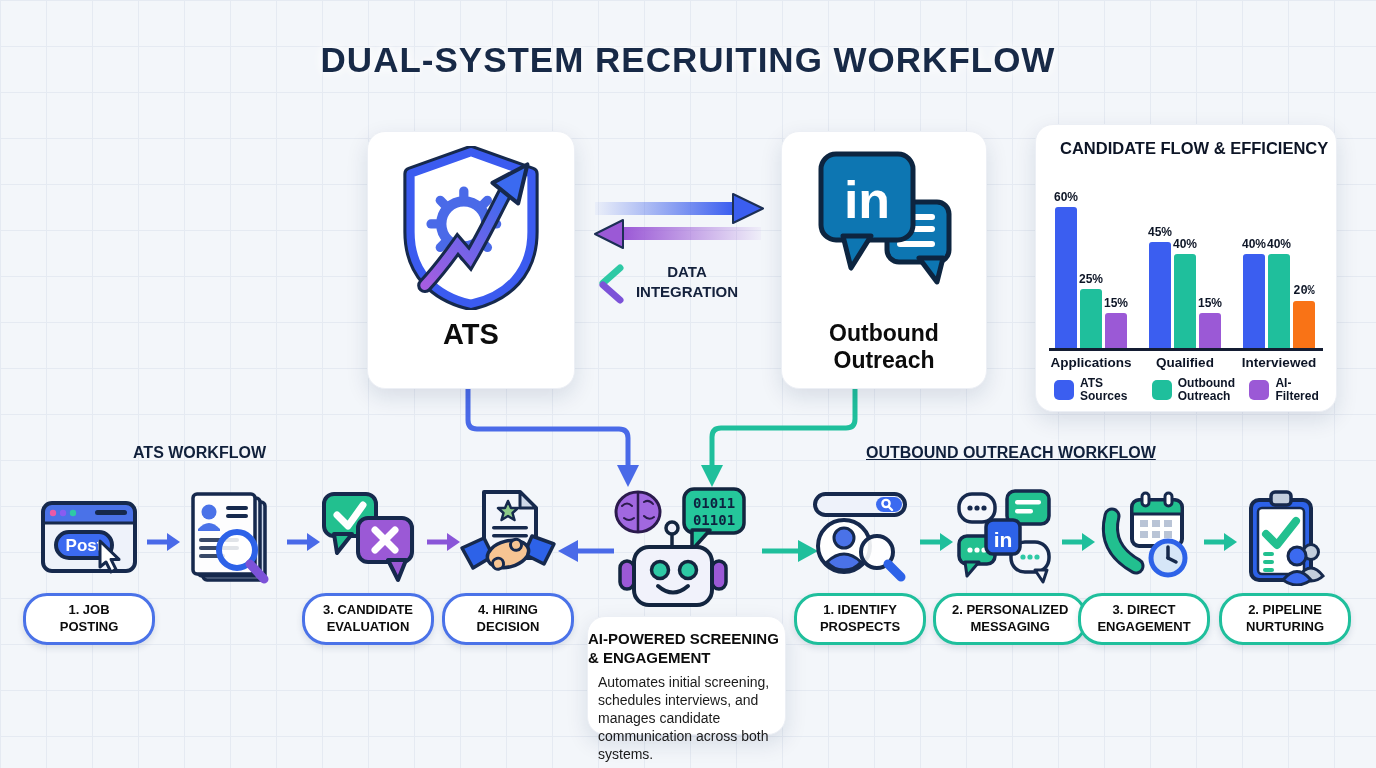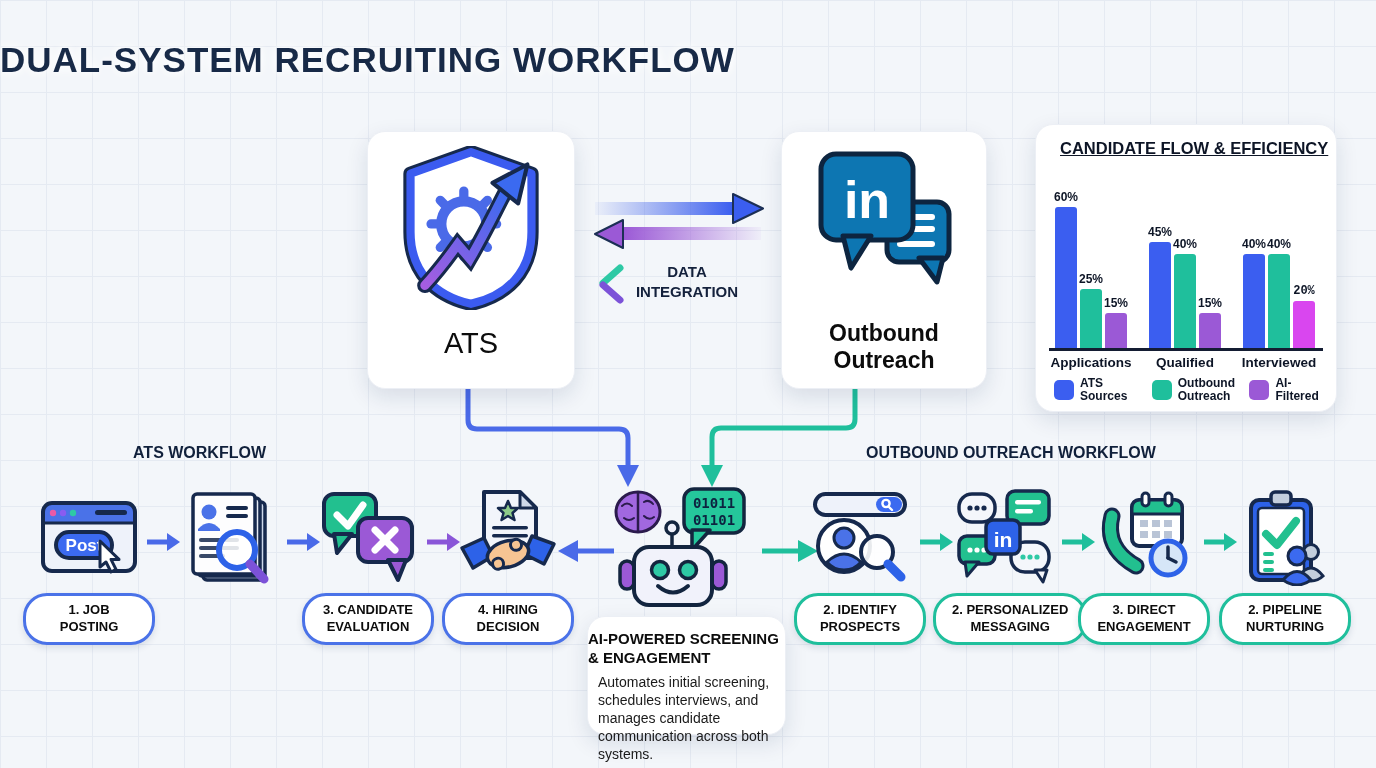--- a/index.html
+++ b/index.html
@@ -3,56 +3,56 @@
 <meta charset="utf-8">
 <style>
   html,body{margin:0;padding:0;}
   body{width:1376px;height:768px;overflow:hidden;
     font-family:"Liberation Sans","DejaVu Sans",sans-serif;color:#111;}
   .canvas{position:relative;width:1376px;height:768px;
     background-color:#f3f6fa;
     background-image:linear-gradient(to right,#e5eaf2 1px,transparent 1px),
                      linear-gradient(to bottom,#e5eaf2 1px,transparent 1px);
     background-size:46px 46px;}
-  .title{position:absolute;top:40px;left:0;width:100%;margin:0;
+  .title{position:absolute;top:40px;left:0;width:100%;text-align:center;margin:0;
     font-size:35px;font-weight:800;letter-spacing:1px;color:#182a47;
     text-shadow:0 0 14px #ffffff,0 0 8px #ffffff;}
   .card{position:absolute;background:#fff;border-radius:18px;
     box-shadow:0 8px 22px rgba(20,40,80,.12);border:1px solid #eceff5;}
   
   .ats-card{left:367px;top:131px;width:206px;height:256px;text-align:center;}
   .outbound-card{left:781px;top:131px;width:204px;height:256px;text-align:center;}
   .sys-icon{margin-top:14px;}
-  .ats-label{position:absolute;bottom:28px;width:100%;font-size:29px;font-weight:400;color:#0c0c0c;}
+  .ats-label{position:absolute;bottom:37px;width:100%;font-size:29px;font-weight:700;color:#0c0c0c;}
   .outbound-label{position:absolute;bottom:14px;width:100%;font-size:23px;font-weight:700;
     line-height:1.18;color:#0c0c0c;}
   
   .integration-arrows{position:absolute;left:593px;top:193px;}
   .chevron{position:absolute;left:596px;top:264px;}
   .integration-label{position:absolute;left:626px;top:262px;width:122px;text-align:center;
     font-size:15px;font-weight:800;color:#14213c;line-height:1.3;}
   .integration-label span{display:block;}
   
   .chart-card{left:1035px;top:124px;width:300px;height:286px;}
-  .chart-title{position:absolute;top:14px;left:24px;margin:0;font-size:16.5px;font-weight:800;color:#0d1526;text-decoration:underline;}
+  .chart-title{position:absolute;top:14px;left:24px;margin:0;font-size:16.5px;font-weight:800;color:#0d1526;}
   .chart-plot{position:absolute;left:13px;right:13px;top:81px;height:142px;border-bottom:3px solid #141d33;}
   .bar-group{position:absolute;bottom:0;height:100%;width:72px;}
   .bar{position:absolute;bottom:0;width:22px;border-radius:3px 3px 0 0;}
   .bar-value{position:absolute;bottom:100%;margin-bottom:3px;left:50%;transform:translateX(-50%);
     font-size:12px;font-weight:700;color:#0d1526;white-space:nowrap;}
   .cat-label{position:absolute;top:calc(100% + 7px);left:50%;transform:translateX(-50%);
     white-space:nowrap;font-size:13.5px;font-weight:700;color:#0d1526;}
   .chart-legend{position:absolute;left:18px;right:6px;bottom:8px;display:flex;gap:9px;align-items:center;}
   .legend-item{display:flex;align-items:center;gap:6px;}
   .legend-swatch{width:20px;height:20px;border-radius:5px;flex:0 0 auto;}
   .legend-name{font-size:12px;font-weight:700;line-height:1.1;color:#0d1526;max-width:68px;}
   
   .wf-title{position:absolute;top:444px;margin:0;font-size:16px;font-weight:800;color:#10203b;text-align:left;}
   .ats-wf-title{left:133px;width:300px;}
-  .ob-wf-title{left:866px;width:350px;}
+  .ob-wf-title{left:866px;width:350px;text-decoration:underline;}
   
   .step{position:absolute;top:487px;width:140px;text-align:center;}
   .step-icon{height:100px;display:flex;align-items:center;justify-content:center;}
   .step-box{display:inline-block;margin-top:6px;min-width:94px;padding:6px 16px;background:#fff;
     border-radius:24px;font-size:13px;font-weight:700;line-height:1.3;color:#0c0c0c;
     box-shadow:0 3px 7px rgba(20,40,80,.12);}
   .step-box span{display:block;white-space:nowrap;}
   .ats-box{border:3px solid #4a72e8;}
   .ob-box{border:3px solid #1fbf9c;}
   
@@ -213,21 +213,21 @@
           </div>
           <div class="cat-label">Qualified</div>
         </div>
         <div class="bar-group" style="left: 194px;">
           <div class="bar" style="left: 0px; height: 94px; background: rgb(59, 94, 240);">
             <span class="bar-value">40%</span>
           </div>
           <div class="bar" style="left: 25px; height: 94px; background: rgb(31, 191, 156);">
             <span class="bar-value">40%</span>
           </div>
-          <div class="bar" style="left: 50px; height: 47px; background: #d946ef; font-family: Liberation Mono, monospace;">
+          <div class="bar" style="left: 50px; height: 47px; background: #f97316; font-family: Liberation Mono, monospace;">
             <span class="bar-value">20%</span>
           </div>
           <div class="cat-label">Interviewed</div>
         </div>
       </div>
     <div class="chart-legend">
         <div class="legend-item">
           <span class="legend-swatch" style="background: rgb(59, 94, 240);"></span>
           <span class="legend-name">ATS Sources</span>
         </div>
@@ -365,21 +365,21 @@
         <circle cx="76" cy="15.5" r="3.6" fill="none" stroke="#ffffff" stroke-width="2.4"></circle>
         <line x1="79" y1="19" x2="82" y2="22" stroke="#ffffff" stroke-width="2.4" stroke-linecap="round"></line>
         <circle cx="34" cy="58" r="26" fill="#ffffff" stroke="#16294d" stroke-width="4"></circle>
         <circle cx="34" cy="50" r="10" fill="#4a72e8" stroke="#16294d" stroke-width="3"></circle>
         <path d="M17,74 Q34,58 51,74 Q45,82 34,82 Q23,82 17,74 Z" fill="#4a72e8" stroke="#16294d" stroke-width="3"></path>
         <circle cx="67" cy="64" r="16" fill="rgba(255,255,255,0.9)" stroke="#16294d" stroke-width="4"></circle>
         <line x1="78" y1="76" x2="91" y2="89" stroke="#2d62e8" stroke-width="9" stroke-linecap="round"></line>
       </svg>
     </div>
     <div class="step-box ob-box">
-      <span>2. IDENTIFY</span>
+      <span>1. IDENTIFY</span>
       <span>PROSPECTS</span>
     </div>
   </div>
 
   <div class="step" style="left:933px">
     <div class="step-icon">
       <svg width="100" height="98" viewBox="0 0 100 98">
         <rect x="6" y="6" width="36" height="28" rx="13" fill="#f4f6fb" stroke="#16294d" stroke-width="3.5"></rect>
         <circle cx="17" cy="20" r="2.6" fill="#16294d"></circle>
           <circle cx="24" cy="20" r="2.6" fill="#16294d"></circle>

